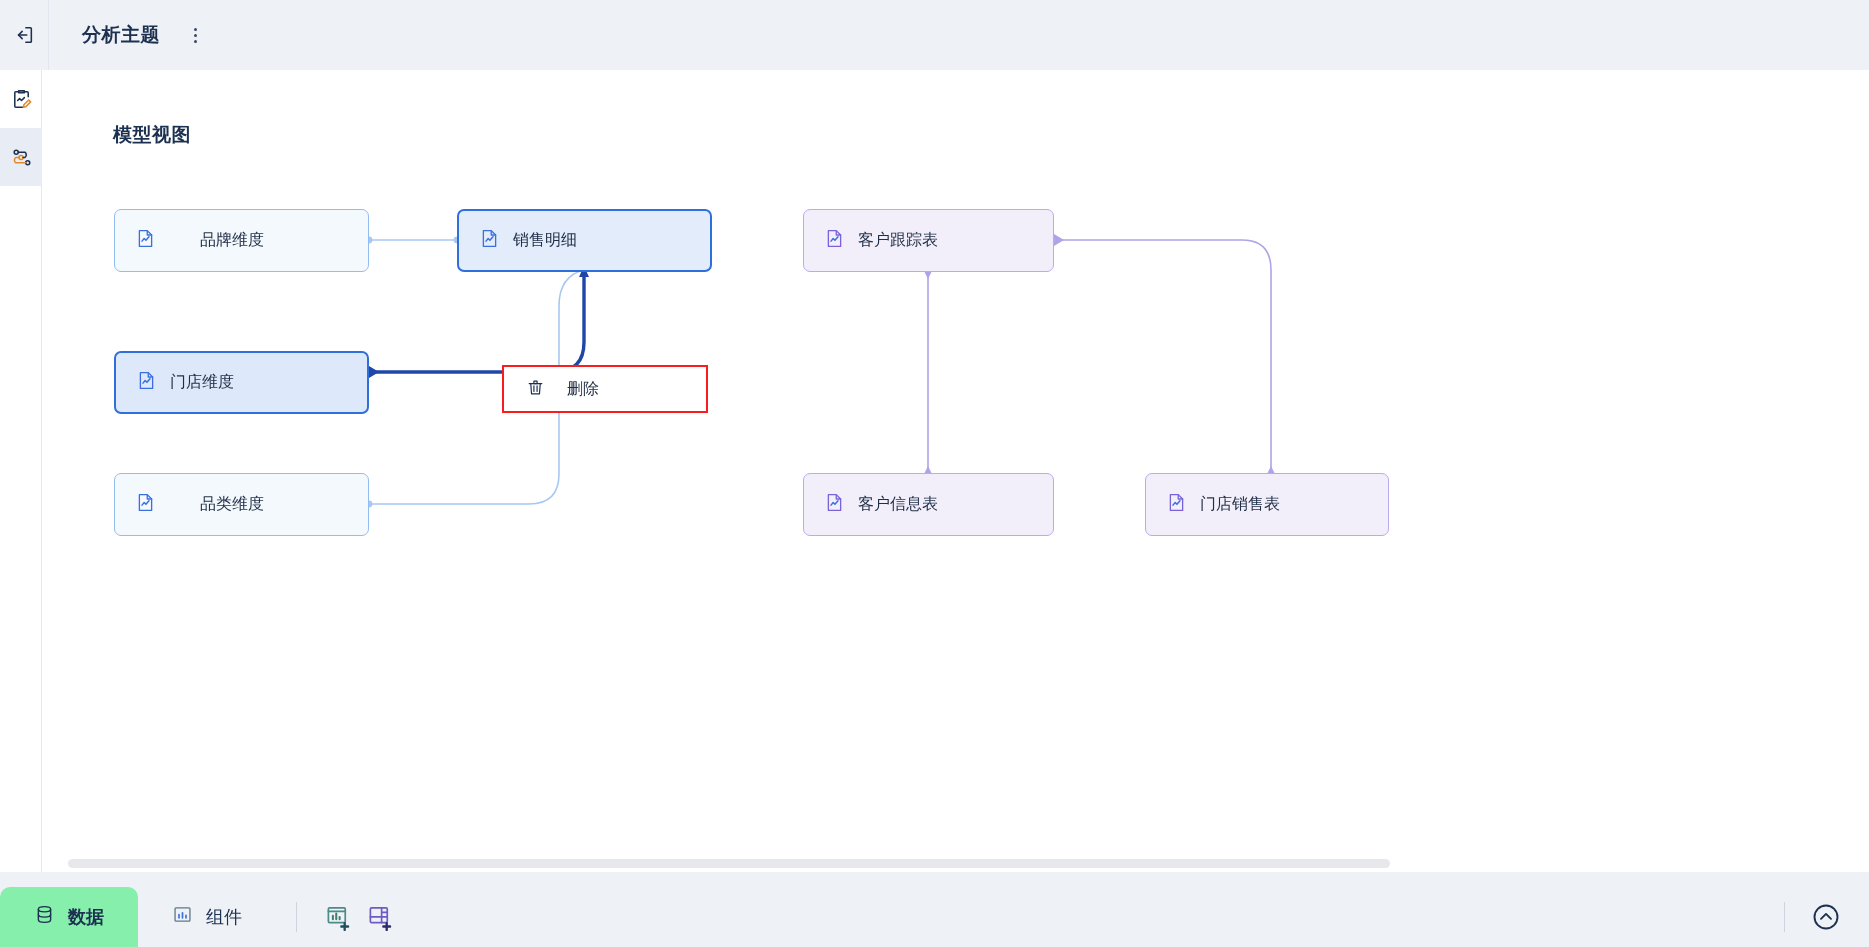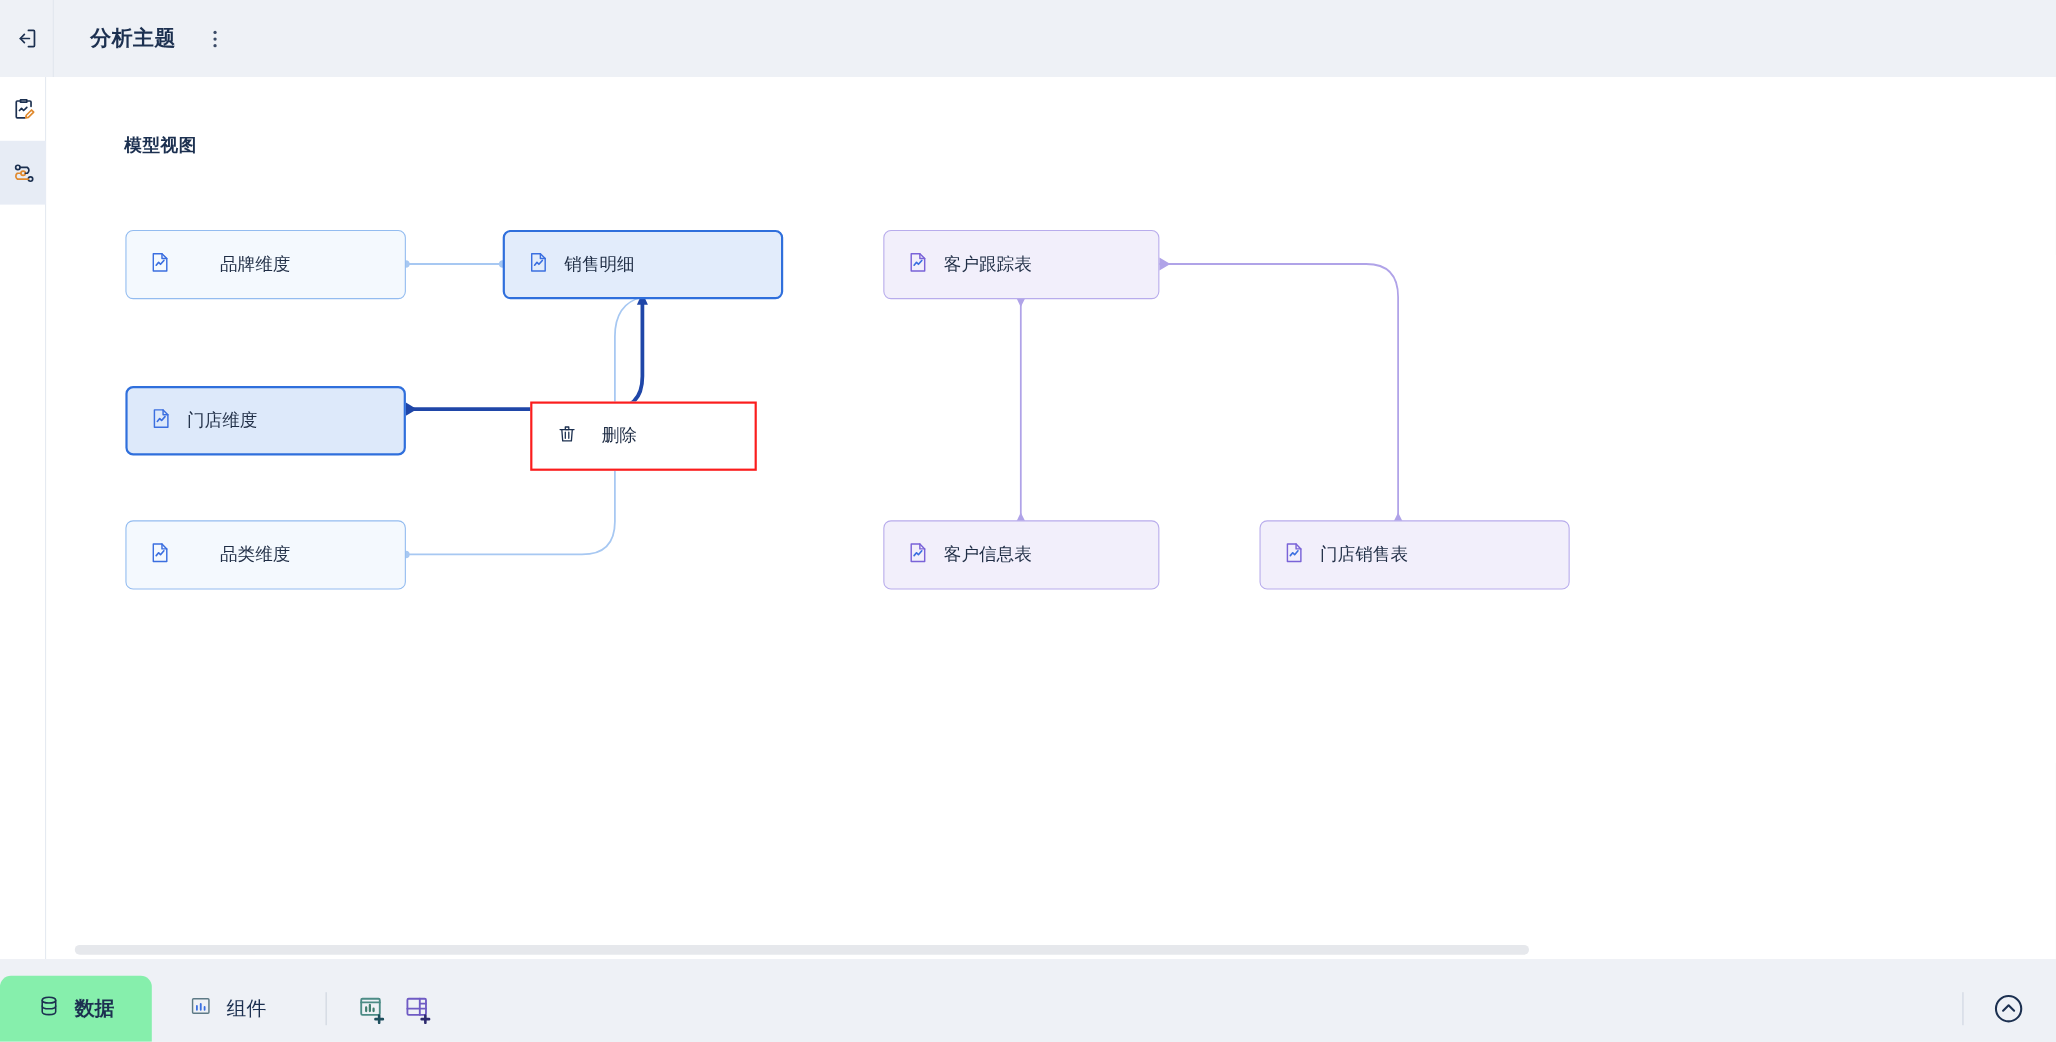--- a/index.html
+++ b/index.html
@@ -55,21 +55,21 @@
   .rail-item.active { background: #e7ecf5; }
 
   
   .canvas {
     position: absolute; top: 70px; left: 42px;
     width: 1827px; height: 802px; background: #ffffff;
     overflow: hidden;
   }
   .canvas-title {
     position: absolute; left: 71px; top: 52px;
-    font-size: 16px; font-weight: bold; color: #1c3050;
+    font-size: 19px; font-weight: bold; color: #1c3050;
     letter-spacing: .5px;
   }
 
   
   .node {
     position: absolute; display: flex; align-items: center;
     border-radius: 7px; padding-left: 20px; gap: 13px;
     font-size: 16px; cursor: pointer; user-select: none;
   }
   .node-label { color: #1f2d45; white-space: nowrap; }
@@ -278,32 +278,32 @@
       <span>
         <svg width="21" height="21" viewBox="0 0 24 24" fill="none" stroke="#7a63d8" stroke-width="1.5" stroke-linecap="round" stroke-linejoin="round">
           <path d="M5 3h9l5 5v13H5z"></path>
             <path d="M14 3v5h5"></path>
           <path d="M8 15l2.5-3 2 2L16 10" stroke="#3b6fe0" stroke-width="1.7"></path>
         </svg>
       </span>
       <span class="node-label">客户信息表</span>
     </div>
 
-    <div class="node purple" style="left:1103px; top:403px; width:282px; height:63px;">
+    <div class="node purple" style="left:1103px; top:403px; width:244px; height:63px;">
       <span>
         <svg width="21" height="21" viewBox="0 0 24 24" fill="none" stroke="#7a63d8" stroke-width="1.5" stroke-linecap="round" stroke-linejoin="round">
           <path d="M5 3h9l5 5v13H5z"></path>
             <path d="M14 3v5h5"></path>
           <path d="M8 15l2.5-3 2 2L16 10" stroke="#3b6fe0" stroke-width="1.7"></path>
         </svg>
       </span>
       <span class="node-label">门店销售表</span>
     </div>
 
-    <div class="popup" style="left:440px; top:295px; width:206px; height:63px;">
+    <div class="popup" style="left:460px; top:295px; width:206px; height:48px;">
       <span>
         <svg width="19" height="19" viewBox="0 0 24 24" fill="none" stroke="#1c3050" stroke-width="1.5" stroke-linecap="round" stroke-linejoin="round">
           <path d="M4 7h16"></path>
             <path d="M10 4h4v3h-4z"></path>
           <path d="M6 7l1 13h10l1-13"></path>
           <path d="M10 10v7M14 10v7"></path>
         </svg>
       </span>
       <span>删除</span>
     </div>

